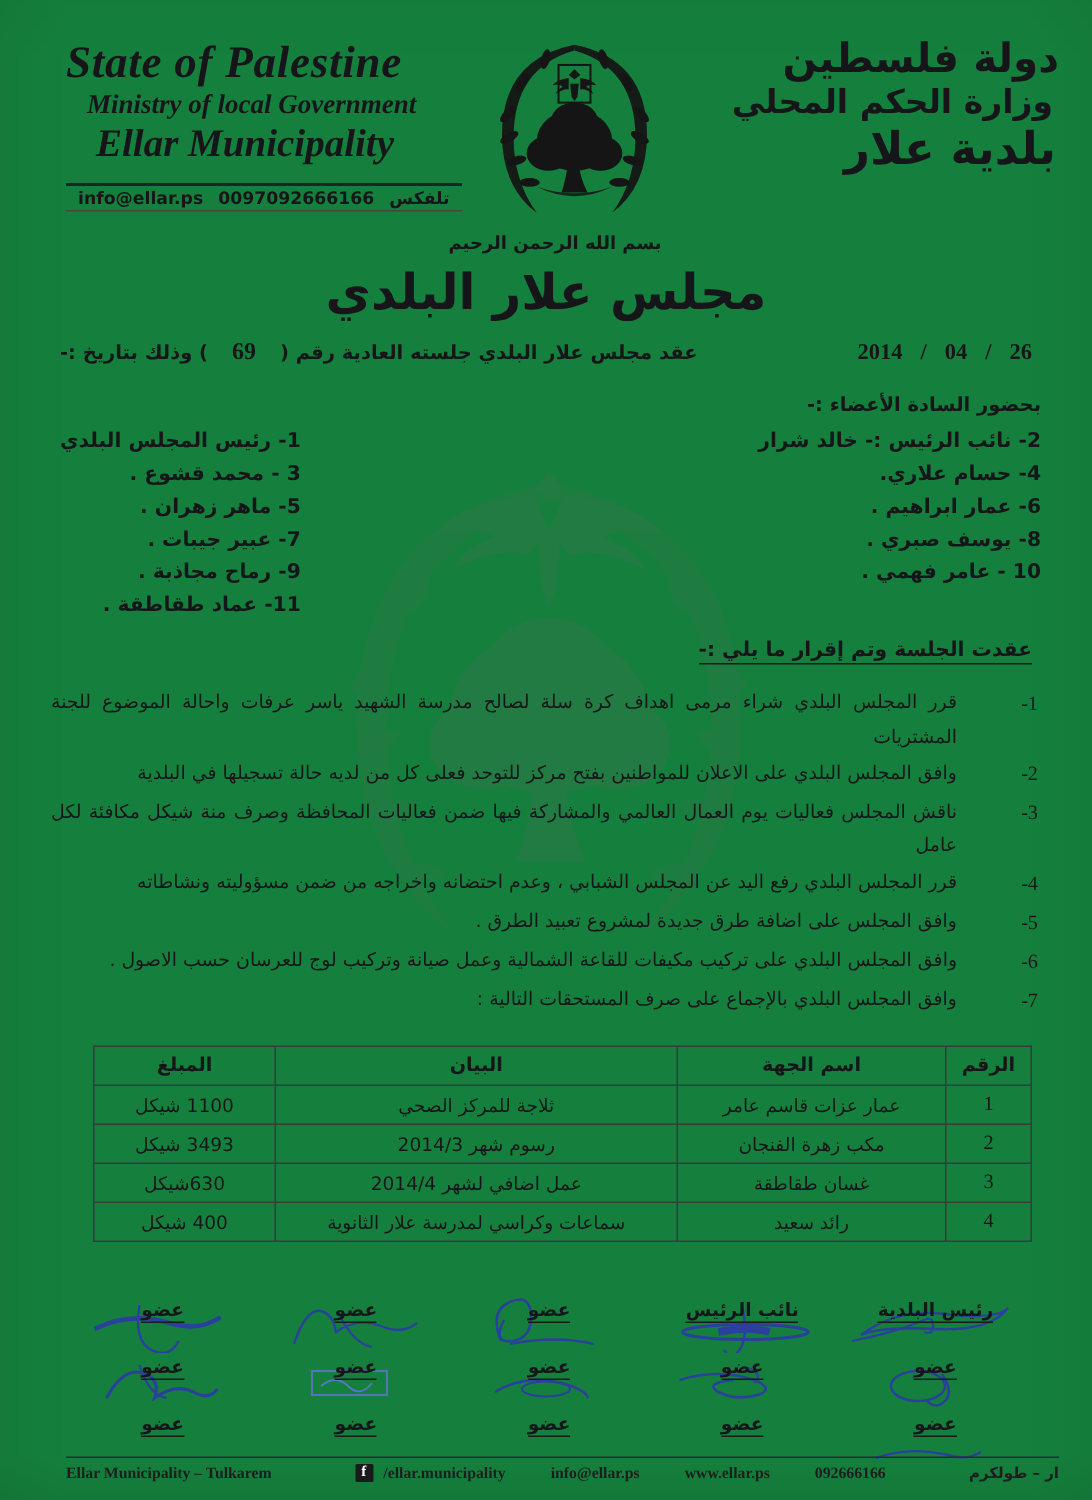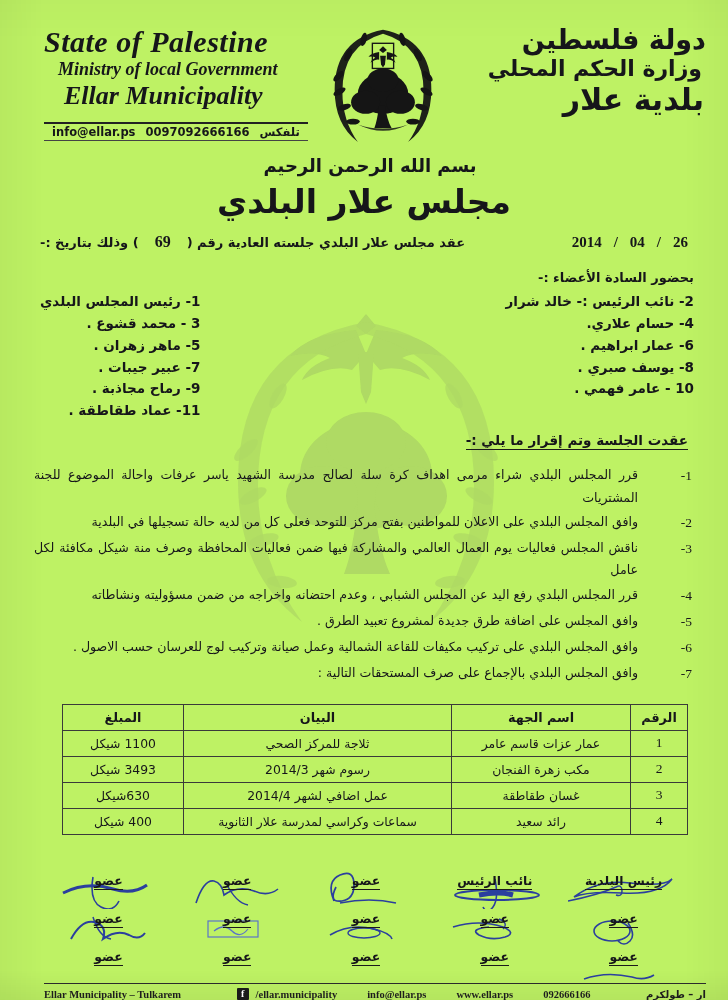--- a/index.html
+++ b/index.html
@@ -6,21 +6,21 @@
   html, body {
     margin: 0;
     padding: 0;
     background: #6e6e6e;
   }
   .page {
     position: relative;
     width: 728px;
     height: 1000px;
     margin: 0 auto;
-    background: #bef264;
+    background: #15803d;
     overflow: hidden;
     font-family: "Liberation Serif", "DejaVu Serif", serif;
     color: #16161a;
     box-sizing: border-box;
   }
   
   .page::after {
     content: "";
     position: absolute;
     inset: 0;
@@ -134,21 +134,21 @@
   
   .titleblock {
     position: relative;
     z-index: 2;
     text-align: center;
     margin-top: 14px;
     direction: rtl;
   }
   .basmala {
     font-family: "DejaVu Sans", sans-serif;
-    font-size: 18px;
+    font-size: 12px;
     font-weight: bold;
     letter-spacing: 0;
     margin-left: 12px;
   }
   .doc-title {
     font-family: "DejaVu Sans", sans-serif;
     font-size: 33px;
     font-weight: bold;
     margin-top: 6px;
     letter-spacing: 0.5px;
@@ -330,21 +330,21 @@
     height: 42px;
     pointer-events: none;
     z-index: 2;
   }
 
   
   .footer {
     position: absolute;
     left: 44px;
     right: 22px;
-    bottom: 0;
+    bottom: 12px;
     z-index: 2;
     border-top: 1.6px solid #2b2b2b;
     padding-top: 4px;
     display: flex;
     align-items: center;
     justify-content: space-between;
     font-family: "Liberation Serif", "DejaVu Serif", serif;
     font-size: 10.5px;
     font-weight: bold;
     color: #1d1d1d;

